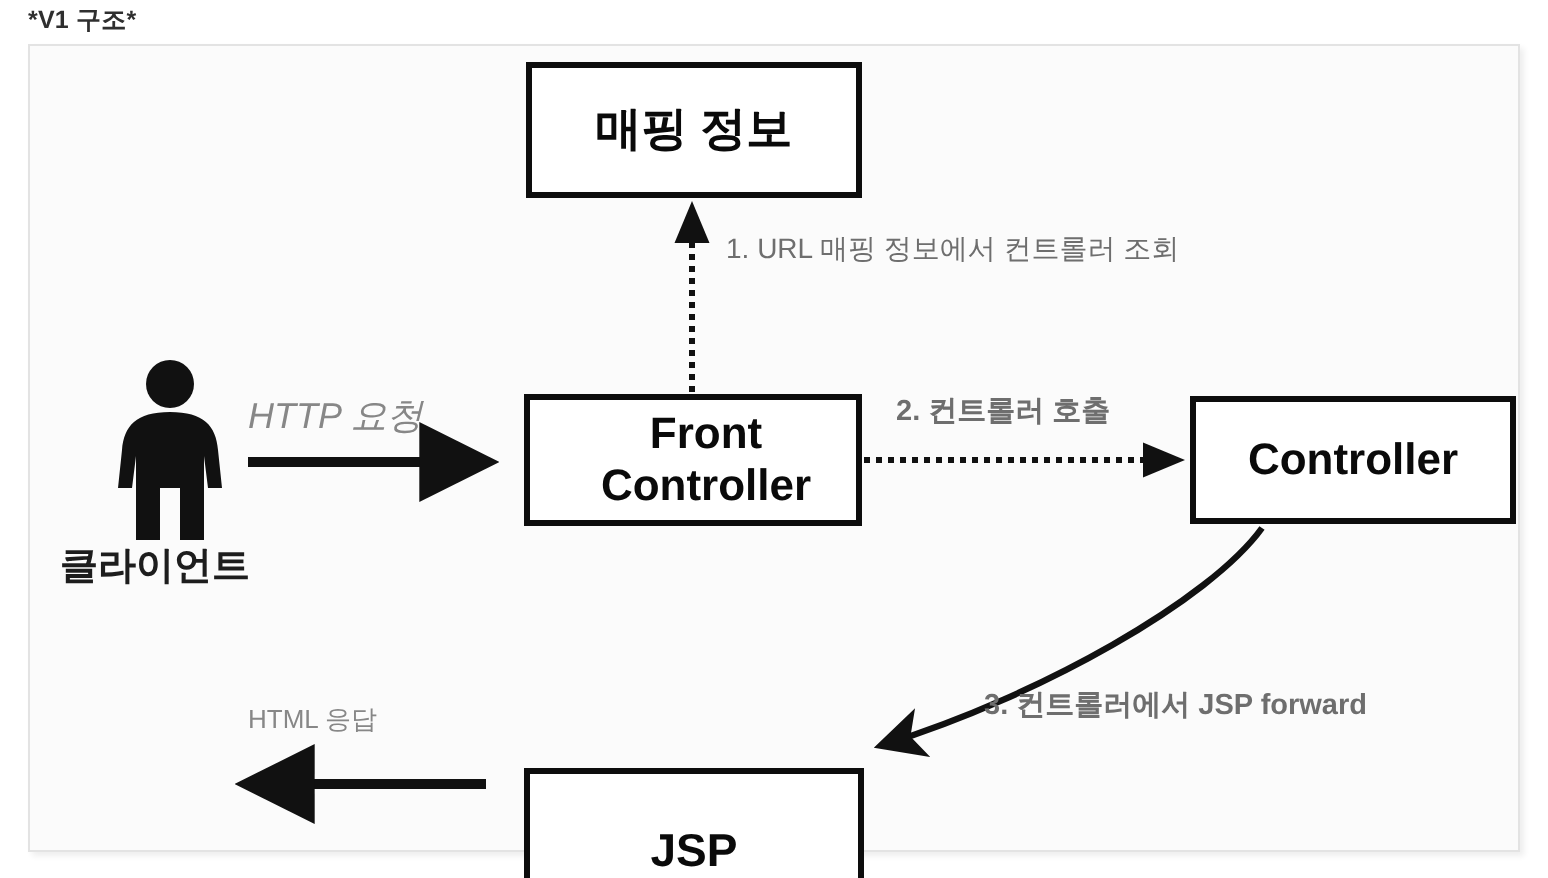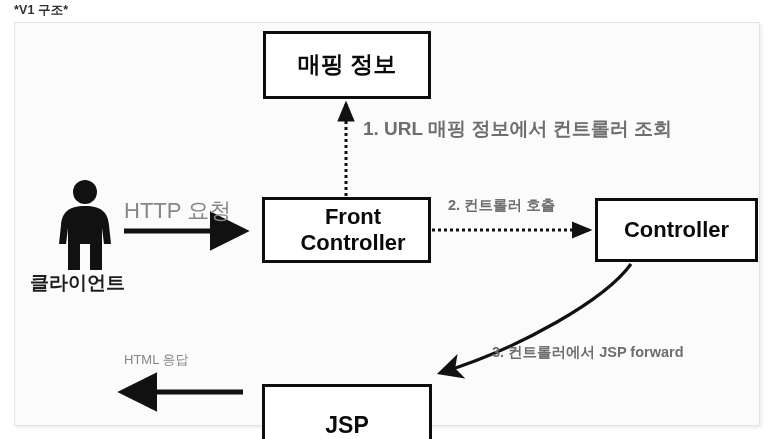--- a/index.html
+++ b/index.html
@@ -126,38 +126,39 @@
   .edge-label {
     position: absolute;
     white-space: nowrap;
     color: #7a7a7a;
     font-weight: 600;
   }
 
   #label-http-request {
     left: 124px;
     top: 196px;
-    font-size: 22px;
+    font-size: 18px;
     color: #878787;
     font-weight: 400;
+    font-style: italic;
   }
 
   #label-html-response {
     left: 124px;
     top: 351px;
     font-size: 13px;
     color: #878787;
     font-weight: 400;
   }
 
   #label-step-1 {
     left: 363px;
     top: 116px;
-    font-size: 19px;
-    font-weight: 700;
+    font-size: 14px;
+    font-weight: 400;
     color: #6e6e6e;
   }
 
   #label-step-2 {
     left: 448px;
     top: 196px;
     font-size: 14.5px;
     font-weight: 700;
     color: #6e6e6e;
   }

